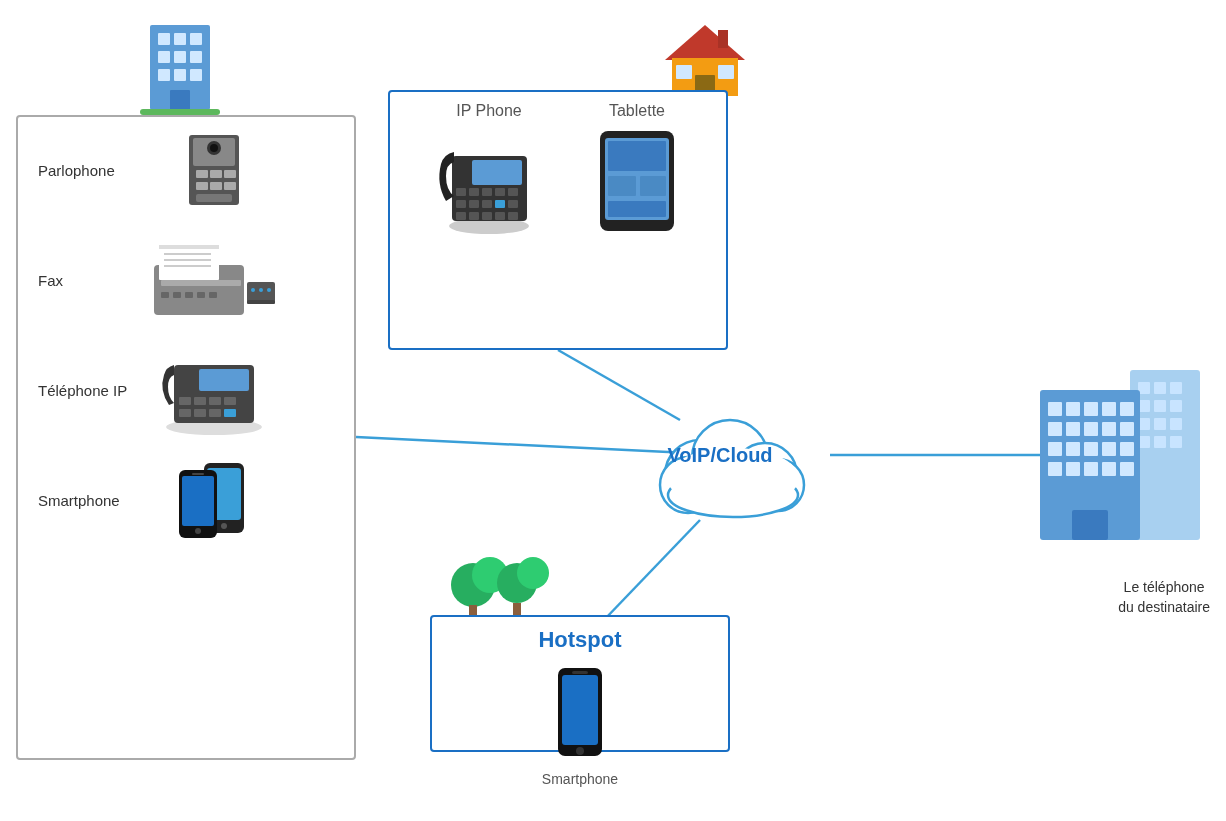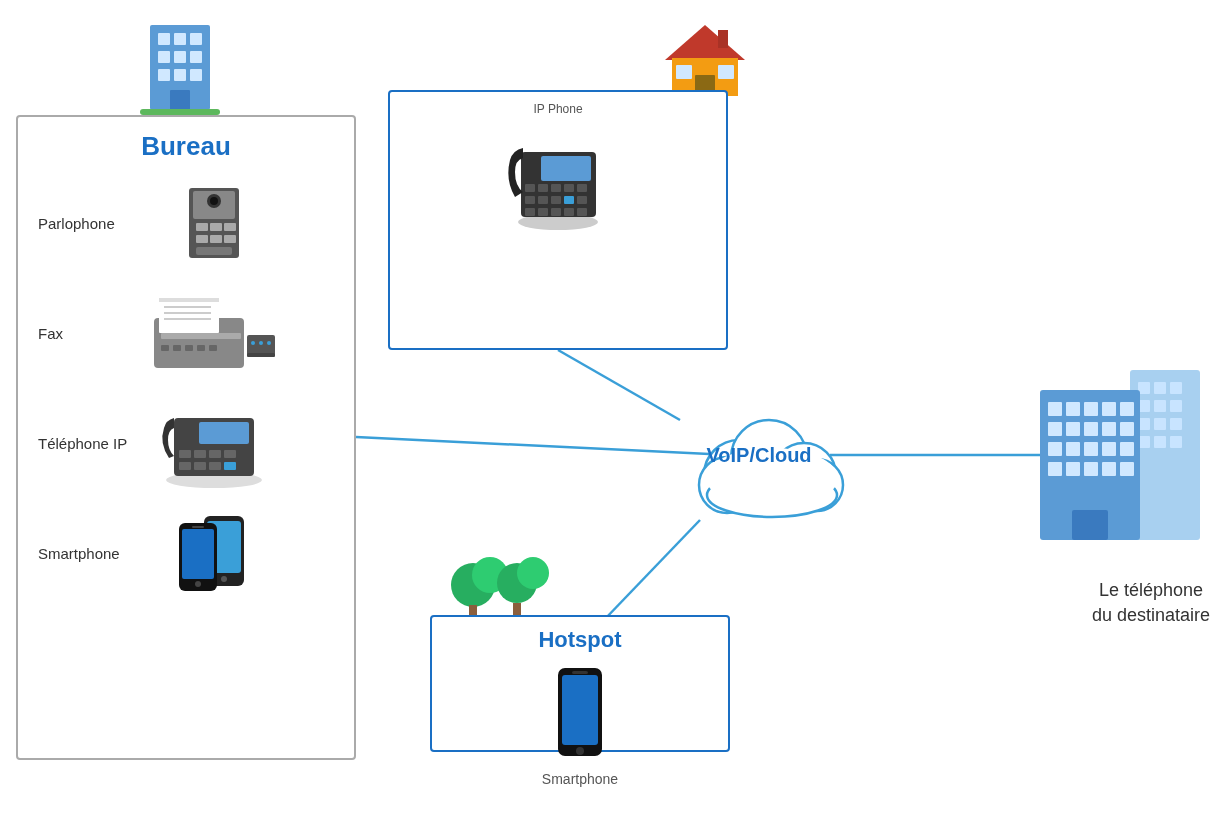--- a/index.html
+++ b/index.html
@@ -89,21 +89,21 @@
       margin-top: 10px;
       padding: 0 20px;
     }
     .remote-item {
       display: flex;
       flex-direction: column;
       align-items: center;
       gap: 6px;
     }
     .remote-item-label {
-      font-size: 12px;
+      font-size: 16px;
       color: #555;
     }
 
     
     .hotspot-box {
       position: absolute;
       left: 430px;
       top: 615px;
       width: 300px;
       height: 137px;
@@ -132,21 +132,21 @@
       gap: 4px;
     }
     .hotspot-item-label {
       font-size: 14px;
       color: #555;
     }
 
     
     .voip-cloud {
       position: absolute;
-      left: 659px;
+      left: 620px;
       top: 390px;
       width: 200px;
       height: 130px;
       display: flex;
       align-items: center;
       justify-content: center;
     }
     .cloud-text {
       font-size: 20px;
       font-weight: bold;
@@ -157,21 +157,21 @@
     }
 
     
     .destinataire-box {
       position: absolute;
       right: 16px;
       top: 360px;
       text-align: center;
     }
     .destinataire-label {
-      font-size: 18px;
+      font-size: 14px;
       color: #333;
       margin-top: 8px;
       line-height: 1.4;
     }
 
     
     .connections-svg {
       position: absolute;
       top: 0;
       left: 0;
@@ -271,21 +271,20 @@
 
     <rect x="24" y="50" width="8" height="18" fill="#8B5E3C"></rect>
     <rect x="68" y="48" width="8" height="20" fill="#8B5E3C"></rect>
 
     <ellipse cx="35" cy="66" rx="14" ry="4" fill="#c8a830"></ellipse>
     <ellipse cx="78" cy="66" rx="12" ry="4" fill="#c8a830"></ellipse>
   </svg>
 </div>
 
 <div class="bureau-box">
-  <div class="bureau-title">Bureau</div>
   <div class="bureau-items">
 
     <div class="bureau-item">
       <span class="bureau-item-label">Parlophone</span>
       <div class="bureau-item-icon">
         <svg width="90" height="80" viewBox="0 0 90 80">
 
           <rect x="20" y="5" width="50" height="70" fill="#555" rx="3"></rect>
           <rect x="24" y="8" width="42" height="28" fill="#888" rx="2"></rect>
 
@@ -408,20 +407,38 @@
           <rect x="74" y="74" width="10" height="8" fill="#555" rx="1"></rect>
           <rect x="22" y="86" width="10" height="8" fill="#555" rx="1"></rect>
           <rect x="35" y="86" width="10" height="8" fill="#555" rx="1"></rect>
           <rect x="48" y="86" width="10" height="8" fill="#555" rx="1"></rect>
           <rect x="61" y="86" width="10" height="8" fill="#555" rx="1"></rect>
           <rect x="74" y="86" width="10" height="8" fill="#555" rx="1"></rect>
         </svg>
       </div>
     </div>
 
+    <div class="remote-item">
+      <span class="remote-item-label">Tablette</span>
+      <div>
+        <svg width="90" height="110" viewBox="0 0 90 110">
+
+          <rect x="8" y="5" width="74" height="100" fill="#222" rx="8"></rect>
+
+          <rect x="13" y="12" width="64" height="82" fill="#5b9bd5" rx="3"></rect>
+
+          <circle cx="45" cy="102" r="0" fill="#444"></circle>
+
+          <rect x="16" y="15" width="58" height="30" fill="#3a7abf" rx="1"></rect>
+          <rect x="16" y="50" width="28" height="20" fill="#4a8ac4" rx="1"></rect>
+          <rect x="48" y="50" width="26" height="20" fill="#4a8ac4" rx="1"></rect>
+          <rect x="16" y="75" width="58" height="16" fill="#3a7abf" rx="1"></rect>
+        </svg>
+      </div>
+    </div>
 
   </div>
 </div>
 
 <div class="voip-cloud">
   <svg width="220" height="140" viewBox="0 0 220 140" style="position:absolute;top:0;left:0;">
 
     <g fill="white" stroke="#3a9fd8" stroke-width="2.5">
       <circle cx="80" cy="85" r="35"></circle>
       <circle cx="110" cy="68" r="38"></circle>

